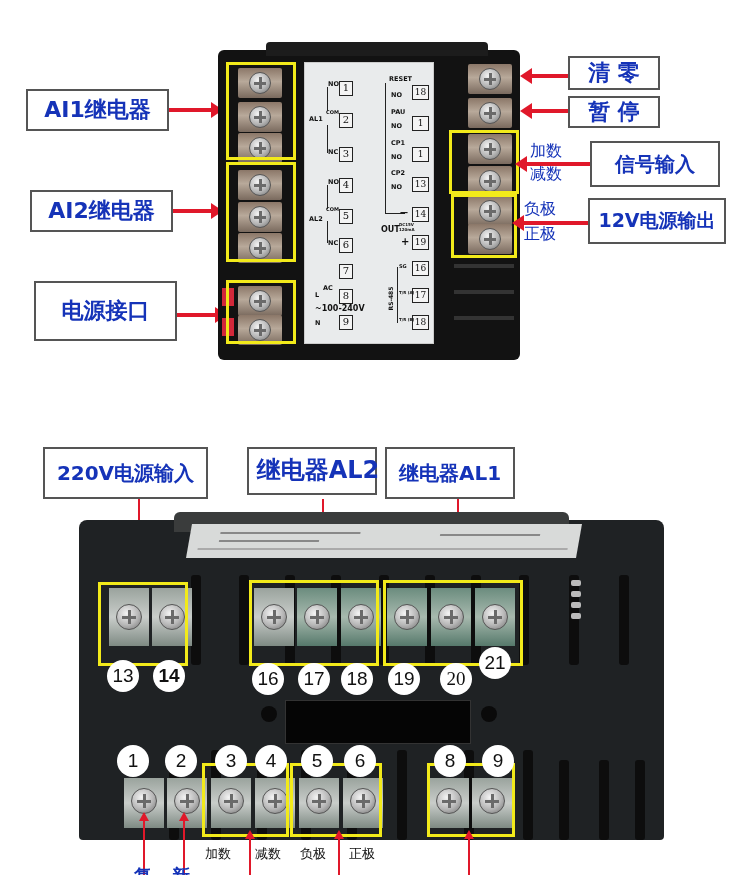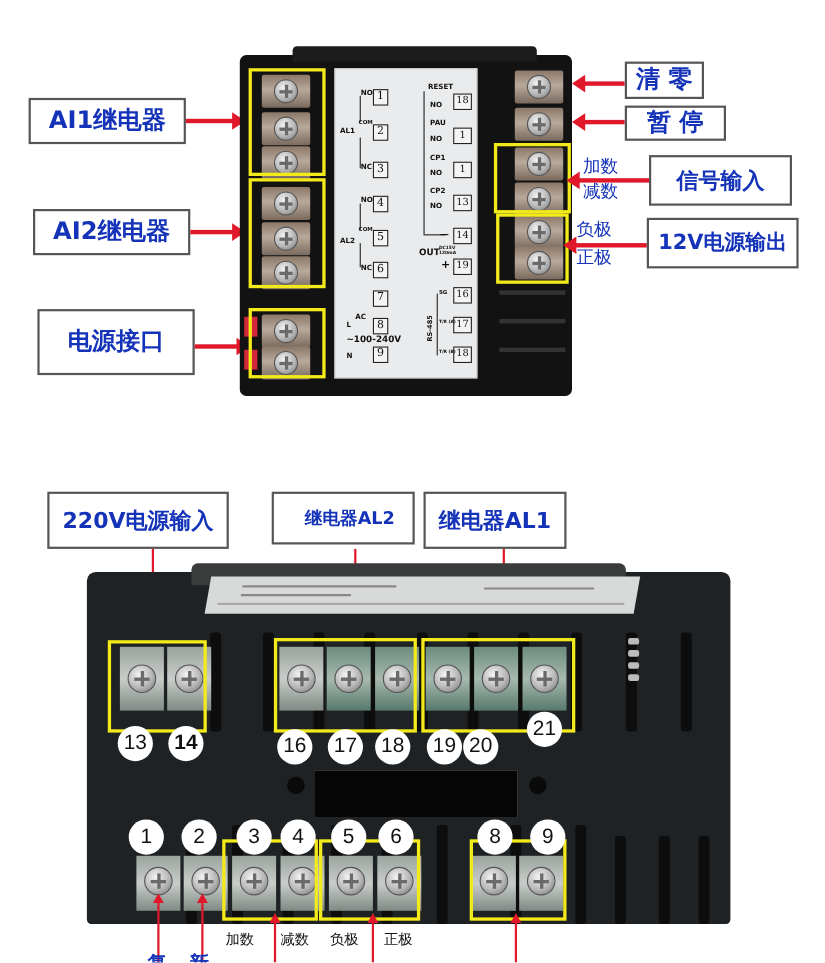--- a/index.html
+++ b/index.html
@@ -234,21 +234,21 @@
 
       <span class="pl" style="left:94px; top:200px; font-size:5px;">SG</span>
       <span class="pl" style="left:74px; top:232px; font-size:6px; transform:rotate(-90deg);">RS-485</span>
       <span class="pl" style="left:94px; top:227px; font-size:4px;">T/R (A)</span>
       <span class="pl" style="left:94px; top:254px; font-size:4px;">T/R (B)</span>
       <div class="wire" style="left:92px; top:204px; width:1px; height:56px;"></div>
     </div>
   </div>
 
   <div class="arrow left" style="left:530px; top:74px; width:38px;"></div>
-  <div class="callout" style="left:568px; top:56px; width:72px; height:34px; font-size:22px;">
+  <div class="callout" style="left:568px; top:56px; width:92px; height:34px; font-size:22px;">
     <span>清 零</span>
   </div>
 
   <div class="arrow left" style="left:530px; top:109px; width:38px;"></div>
   <div class="callout" style="left:568px; top:96px; width:92px; height:32px; font-size:22px;">
     <span>暂 停</span>
   </div>
 
   <span class="sidetext" style="left:530px; top:141px;">加数</span>
   <span class="sidetext" style="left:530px; top:164px;">减数</span>
@@ -263,21 +263,21 @@
   <div class="callout" style="left:588px; top:198px; width:138px; height:46px; font-size:19px;">
     <span>12V电源输出</span>
   </div>
 </div>
 
 <div>
 
   <div class="callout" style="left:43px; top:447px; width:165px; height:52px; font-size:20px;">
     <span>220V电源输入</span>
   </div>
-  <div class="callout" style="left:247px; top:447px; width:130px; height:48px; font-size:16px;padding-left:12px;">
+  <div class="callout" style="left:247px; top:447px; width:130px; height:48px; font-size:24px;padding-left:12px;">
     <span>继电器AL2</span>
   </div>
   <div class="callout" style="left:385px; top:447px; width:130px; height:52px; font-size:20px;">
     <span>继电器AL1</span>
   </div>
 
   <div class="vline down" style="left:138px; top:499px; height:82px;"></div>
   <div class="vline down" style="left:322px; top:499px; height:82px;"></div>
   <div class="vline down" style="left:457px; top:499px; height:82px;"></div>
 
@@ -333,21 +333,21 @@
     <div class="ybox" style="left:19px; top:62px; width:90px; height:84px;"></div>
     <div class="ybox" style="left:170px; top:60px; width:130px; height:86px;"></div>
     <div class="ybox" style="left:304px; top:60px; width:140px; height:86px;"></div>
 
     <div class="numcircle" style="left:28px; top:140px;">13</div>
     <div class="numcircle bold" style="left:74px; top:140px;">14</div>
     <div class="numcircle" style="left:173px; top:143px;">16</div>
     <div class="numcircle" style="left:219px; top:143px;">17</div>
     <div class="numcircle" style="left:262px; top:143px;">18</div>
     <div class="numcircle" style="left:309px; top:143px;">19</div>
-    <div class="numcircle" style="left:342px; top:143px;">20</div>
+    <div class="numcircle" style="left:361px; top:143px;font-family:Liberation Serif, serif;">20</div>
     <div class="numcircle" style="left:400px; top:127px;">21</div>
 
     <div class="window" style="left:206px; top:180px; width:186px; height:44px;"></div>
     <div class="hole" style="left:182px; top:186px;"></div>
     <div class="hole" style="left:402px; top:186px;"></div>
 
     <div class="bfin" style="left:90px; top:230px; height:90px;"></div>
     <div class="bfin" style="left:132px; top:230px; height:90px;"></div>
     <div class="bfin" style="left:178px; top:230px; height:90px;"></div>
     <div class="bfin" style="left:222px; top:230px; height:90px;"></div>

